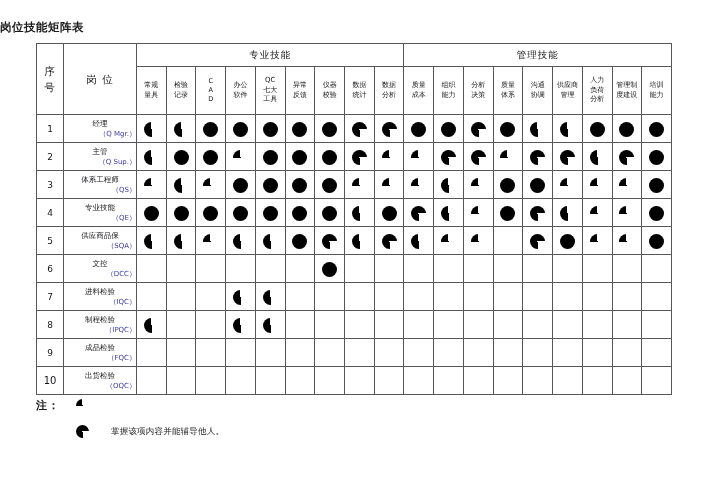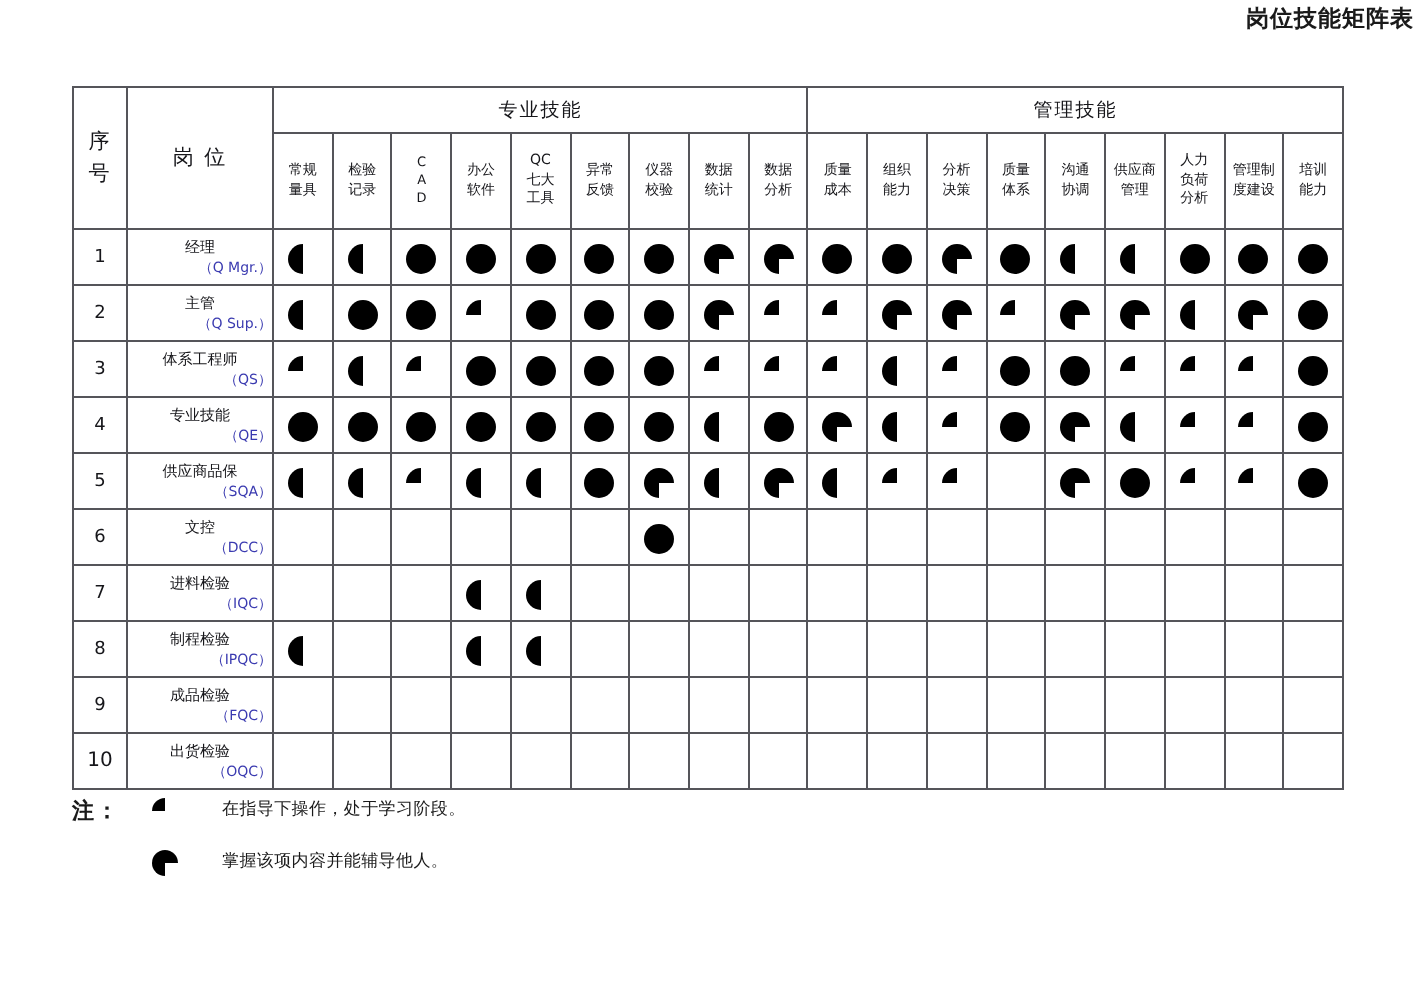--- a/index.html
+++ b/index.html
@@ -8,26 +8,26 @@
   }
   body {
     width: 707px;
     height: 500px;
     background: #ffffff;
     font-family: "DejaVu Sans", "Liberation Sans", sans-serif;
     overflow: hidden;
     position: relative;
   }
   #page-title {
-    text-align: right;
+    text-align: left;
     font-size: 11.5px;
     font-weight: bold;
     color: #1a1a1a;
     letter-spacing: 0.5px;
-    padding-top: 2px;
+    padding-top: 20px;
     padding-bottom: 0;
     line-height: 14px;
   }
   .table-wrap {
     position: absolute;
     left: 36px;
     top: 43px;
     width: 636px;
   }
   table.matrix {
@@ -479,21 +479,20 @@
         </tr>
       </tbody>
   </table>
 </div>
 
 <div class="notes">
   <div class="notes-row">
     <div class="notes-label">注：</div>
     <div class="legend-cell">
       <span class="mark q1"></span>
-      <span class="ltext">在指导下操作，处于学习阶段。</span>
     </div>
     <div class="legend-spacer"></div>
   </div>
   <div class="notes-row">
     <div class="notes-label"></div>
     <div class="legend-cell">
       <span class="mark t3"></span>
       <span class="ltext">掌握该项内容并能辅导他人。</span>
     </div>
     <div class="legend-spacer"></div>

